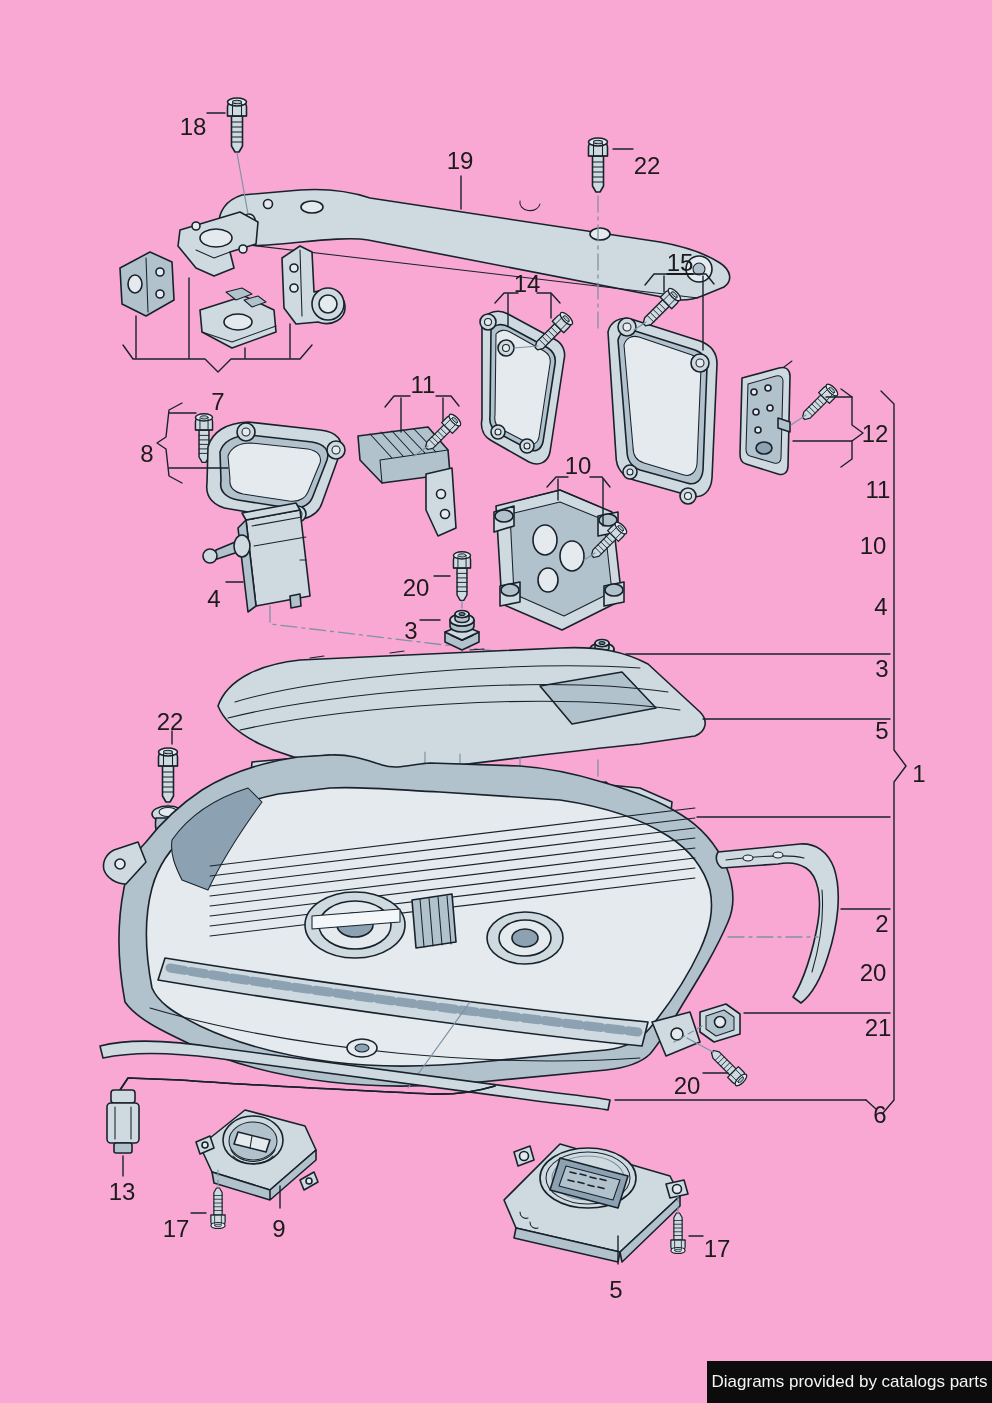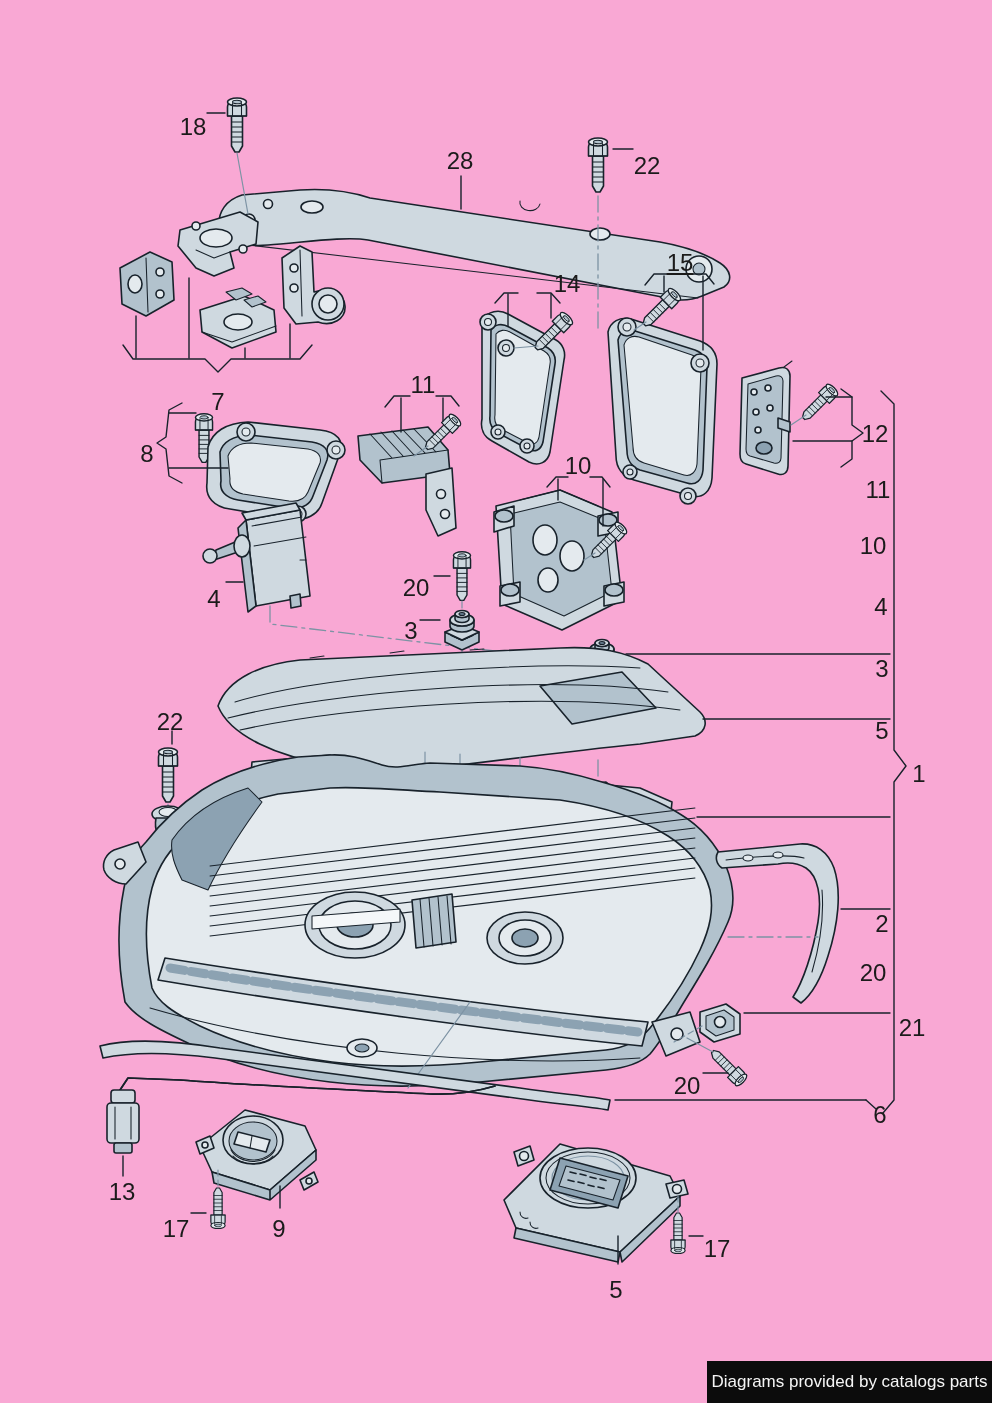--- a/index.html
+++ b/index.html
@@ -439,42 +439,42 @@
     <line class="ltd" x1="678" y1="1196" x2="678" y2="1212"></line>
   </g>
 
   <g>
     <path class="ref" d="M881,391 L894,404 L894,750 L906,766 L894,782 L894,1100 L883,1113"></path>
   </g>
 </svg>
 
 <div id="callout-layer">
       <div class="callout" style="left: 193px; top: 127px; color: rgb(27, 27, 27);">18</div>
-      <div class="callout" style="left: 460px; top: 161px; color: rgb(27, 27, 27);">28</div>
+      <div class="callout" style="left: 460px; top: 161px; color: rgb(27, 27, 27);">19</div>
       <div class="callout" style="left: 647px; top: 166px; color: rgb(27, 27, 27);">22</div>
       <div class="callout" style="left: 680px; top: 263px; color: rgb(27, 27, 27); text-decoration: underline;">15</div>
-      <div class="callout" style="left: 527px; top: 284px; color: rgb(27, 27, 27); margin-left: 40px;">14</div>
+      <div class="callout" style="left: 527px; top: 284px; color: rgb(27, 27, 27);">14</div>
       <div class="callout" style="left: 423px; top: 385px; color: rgb(27, 27, 27);">11</div>
       <div class="callout" style="left: 218px; top: 402px; color: rgb(27, 27, 27);">7</div>
       <div class="callout" style="left: 147px; top: 454px; color: rgb(27, 27, 27);">8</div>
       <div class="callout" style="left: 875px; top: 434px; color: rgb(27, 27, 27); text-align: center;">12</div>
       <div class="callout" style="left: 878px; top: 490px; color: rgb(27, 27, 27);">11</div>
       <div class="callout" style="left: 873px; top: 546px; color: rgb(27, 27, 27);">10</div>
       <div class="callout" style="left: 578px; top: 466px; color: rgb(27, 27, 27);">10</div>
       <div class="callout" style="left: 881px; top: 607px; color: rgb(27, 27, 27);">4</div>
       <div class="callout" style="left: 882px; top: 669px; color: rgb(27, 27, 27);">3</div>
       <div class="callout" style="left: 882px; top: 731px; color: rgb(27, 27, 27);">5</div>
       <div class="callout" style="left: 919px; top: 774px; color: rgb(27, 27, 27);">1</div>
       <div class="callout" style="left: 214px; top: 599px; color: rgb(27, 27, 27);">4</div>
       <div class="callout" style="left: 416px; top: 588px; color: rgb(27, 27, 27);">20</div>
       <div class="callout" style="left: 411px; top: 631px; color: rgb(27, 27, 27);">3</div>
       <div class="callout" style="left: 170px; top: 722px; color: rgb(27, 27, 27);">22</div>
       <div class="callout" style="left: 882px; top: 924px; color: rgb(27, 27, 27);">2</div>
       <div class="callout" style="left: 873px; top: 973px; color: rgb(27, 27, 27);">20</div>
-      <div class="callout" style="left: 878px; top: 1028px; color: rgb(27, 27, 27); margin-left: 34px;">21</div>
+      <div class="callout" style="left: 878px; top: 1028px; color: rgb(27, 27, 27);">21</div>
       <div class="callout" style="left: 880px; top: 1115px; color: rgb(27, 27, 27);">6</div>
       <div class="callout" style="left: 687px; top: 1086px; color: rgb(27, 27, 27);">20</div>
       <div class="callout" style="left: 122px; top: 1192px; color: rgb(27, 27, 27);">13</div>
       <div class="callout" style="left: 176px; top: 1229px; color: rgb(27, 27, 27);">17</div>
       <div class="callout" style="left: 279px; top: 1229px; color: rgb(27, 27, 27);">9</div>
       <div class="callout" style="left: 616px; top: 1290px; color: rgb(27, 27, 27);">5</div>
       <div class="callout" style="left: 717px; top: 1249px; color: rgb(27, 27, 27);">17</div>
     </div>
 
 <div id="footer-bar" style="background: rgb(12, 12, 12); color: rgb(245, 245, 245);">

